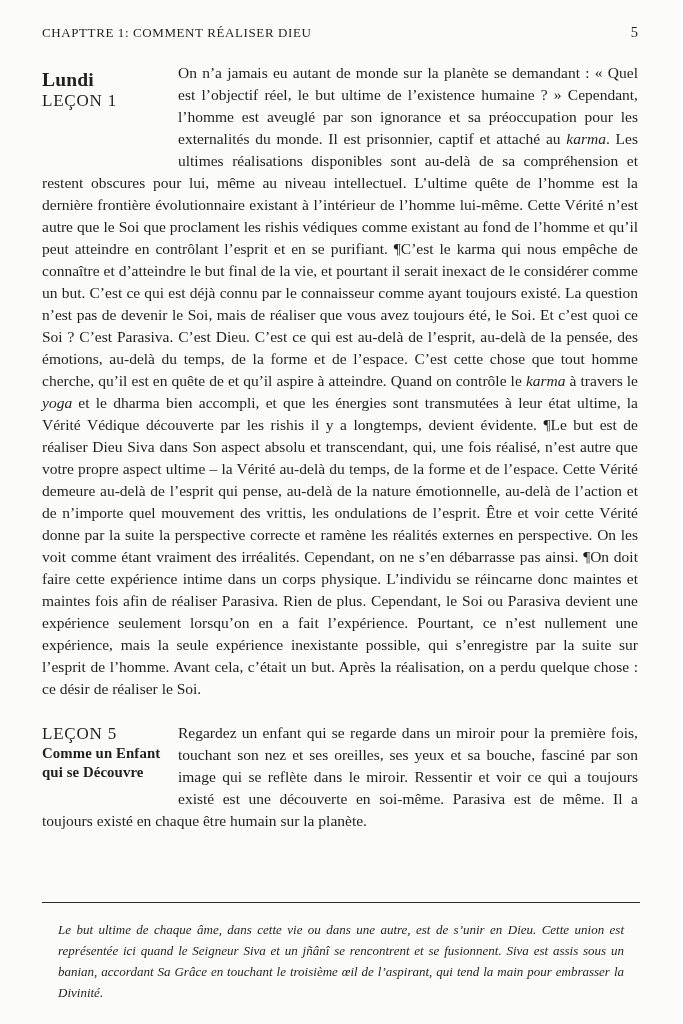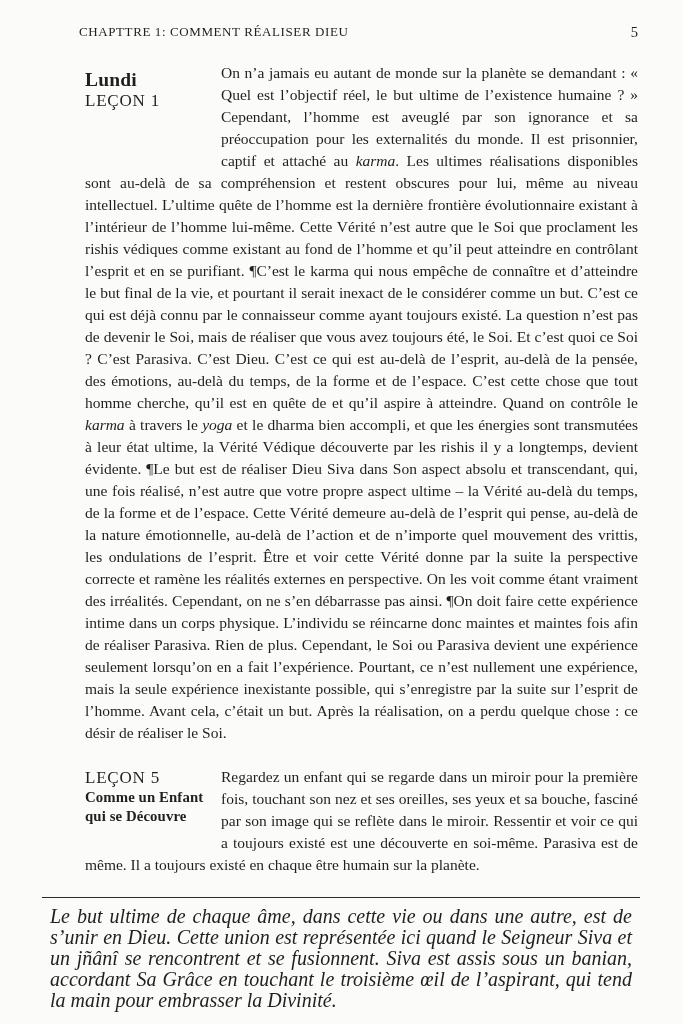--- a/index.html
+++ b/index.html
@@ -17,35 +17,33 @@
     position: relative;
     box-sizing: border-box;
     width: 683px; height: 1024px;
     padding: 24px 45px 0 42px;
     font-family: "Liberation Serif", "DejaVu Serif", serif;
     color: var(--text);
   }
   .running-header {
     display: flex;
     justify-content: space-between;
-    align-items: flex-start;
+    align-items: center;
     font-size: 13px;
     letter-spacing: 0.6px;
     margin-bottom: 21px;
-    margin-left: 37px;
   }
   .chapter-title { white-space: nowrap; }
   .page-number { font-size: 14.5px; letter-spacing: 0; }
 
   .lesson {
     display: flow-root;
     text-align: justify;
     font-size: 15.5px;
     line-height: 22px;
-    margin-left: 43px;
   }
   .lesson + .lesson { margin-top: 22px; }
   .lesson p { margin: 0; hyphens: auto; -webkit-hyphens: auto; }
   .lesson i { }
 
   .margin-note {
     float: left;
     box-sizing: border-box;
     width: 136px;
     height: 100px;
@@ -78,23 +76,23 @@
   .caption-block {
     position: absolute;
     left: 42px; right: 43px; bottom: 5px;
   }
   .divider {
     border: none;
     border-top: 1.6px solid var(--rule);
     margin: 0 0 6px 0;
   }
   .caption {
-    margin: 8px;
+    margin: 16px;
     font-style: italic;
-    font-size: 20px;
+    font-size: 13px;
     line-height: 21px;
     text-align: justify;
     hyphens: auto; -webkit-hyphens: auto;
   }
 </style>
 </head>
 <body>
 
 <div class="page">
 

